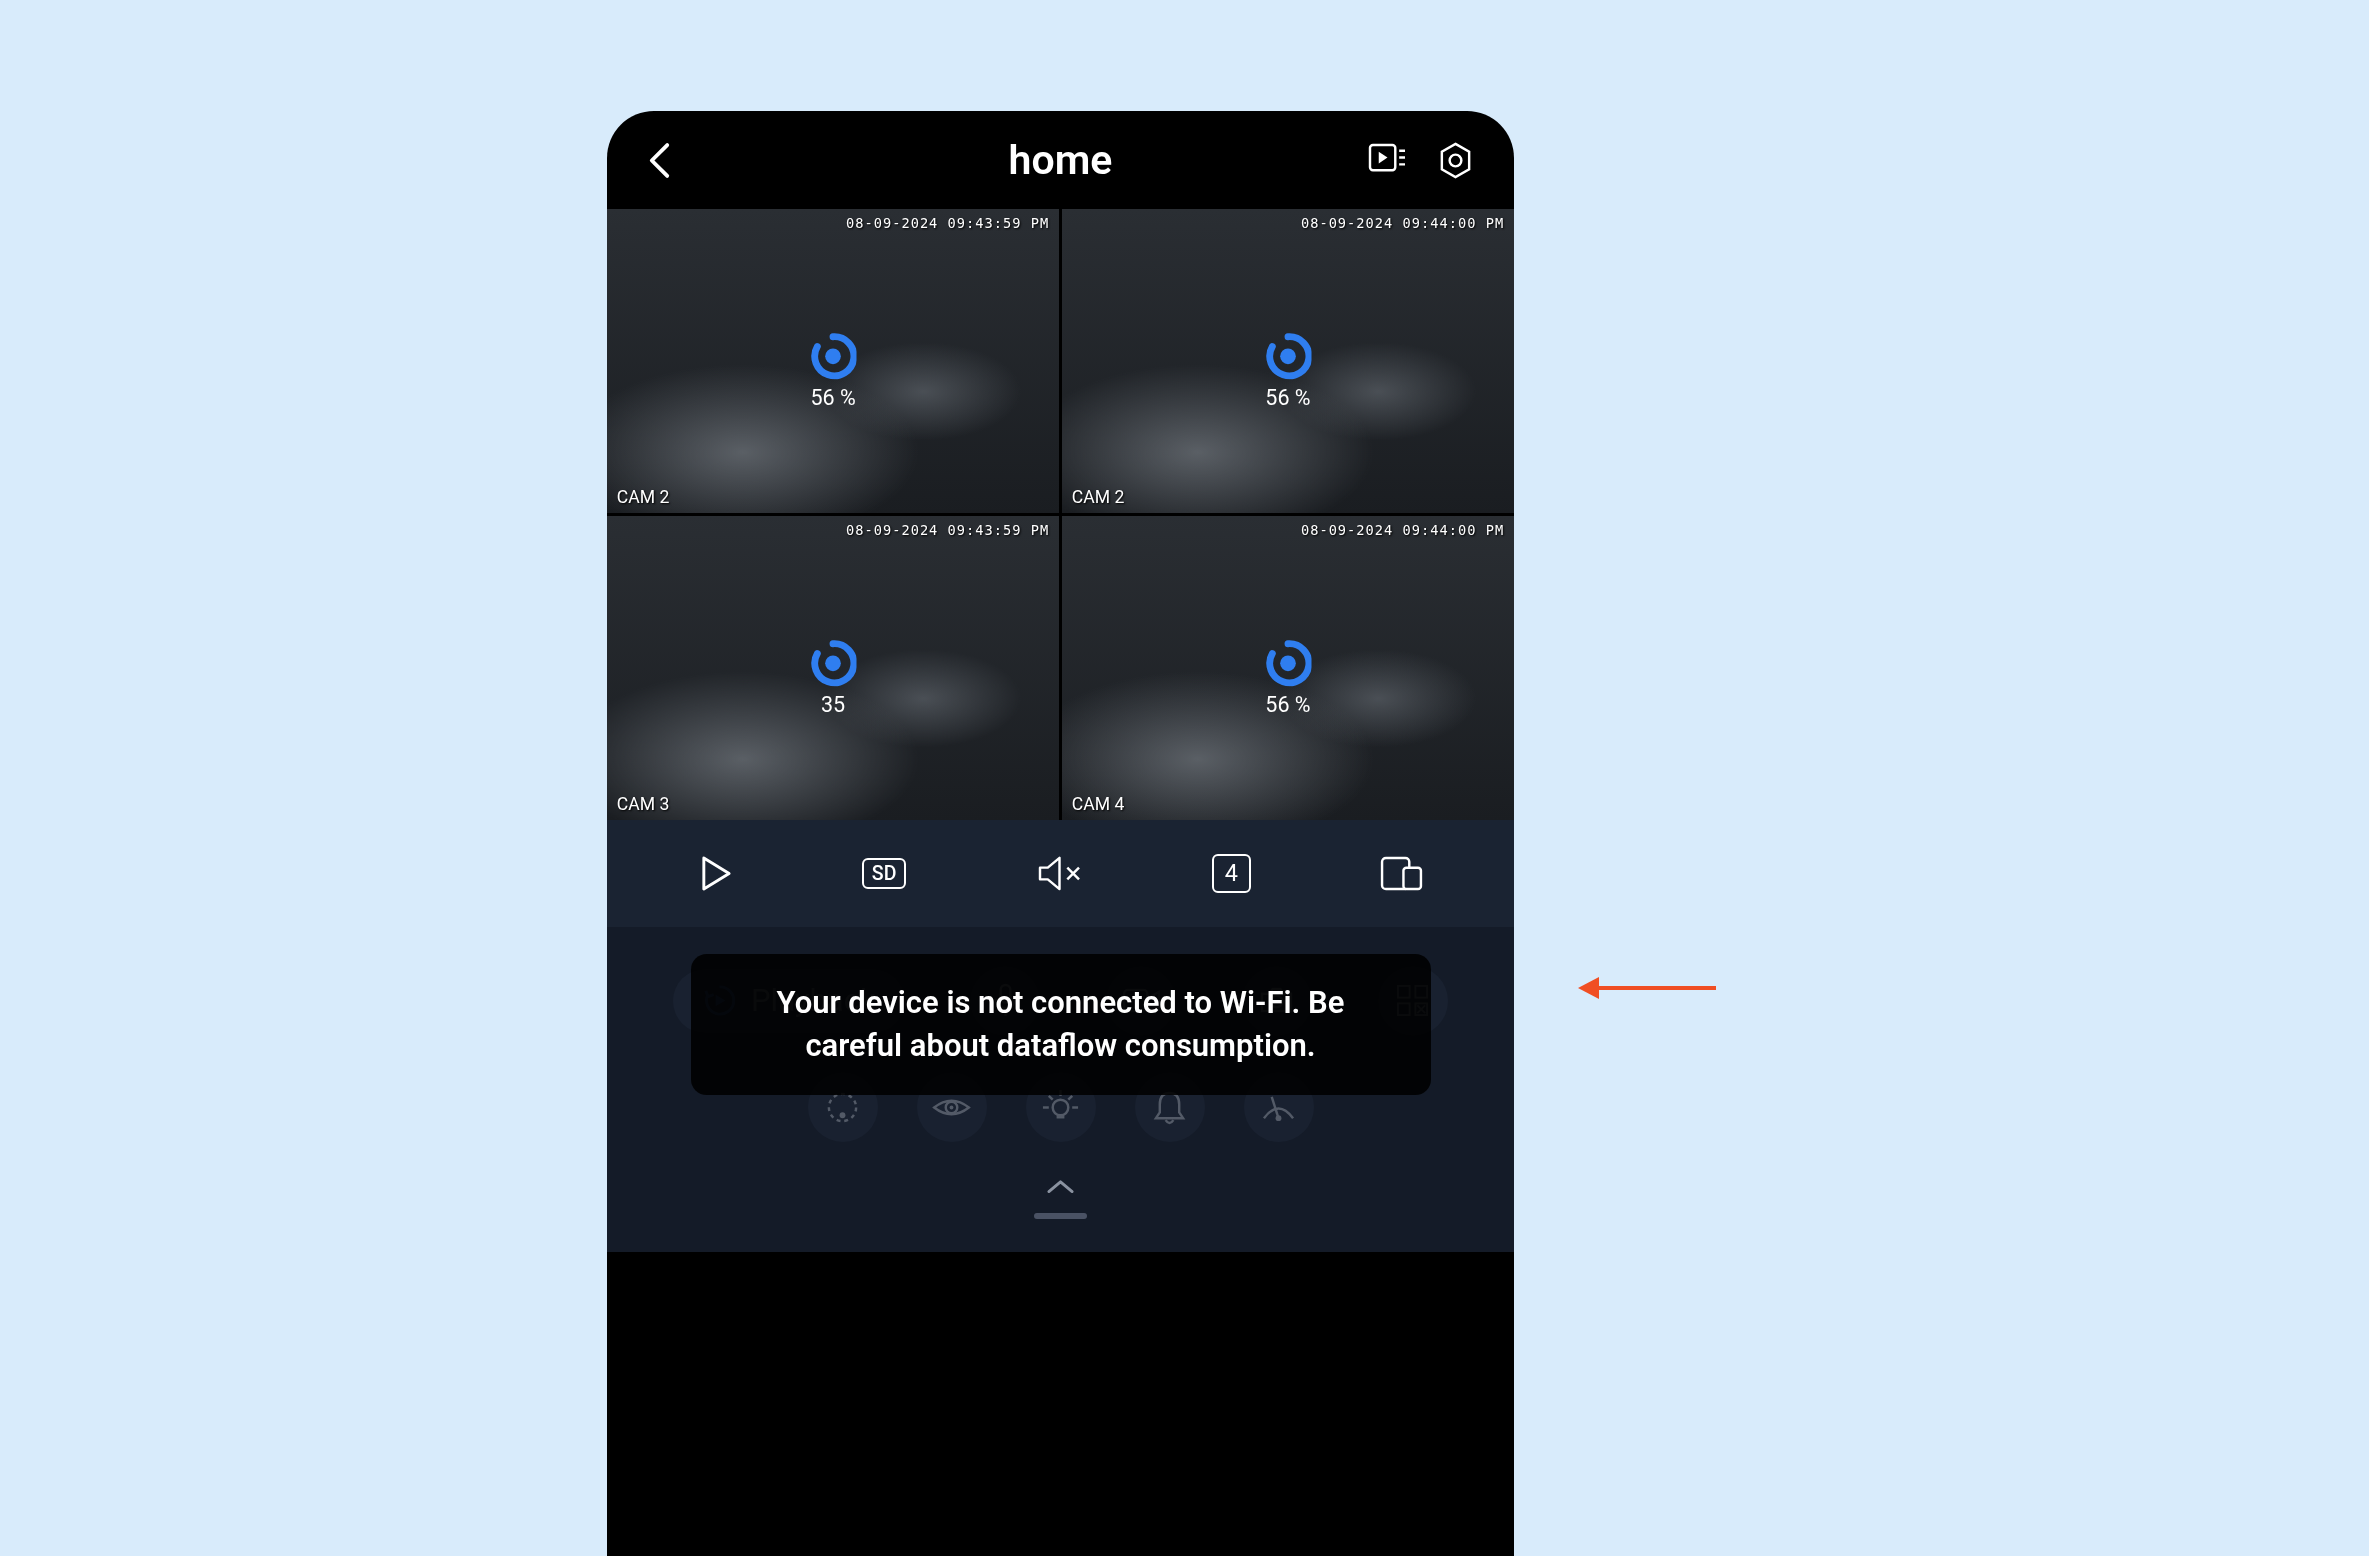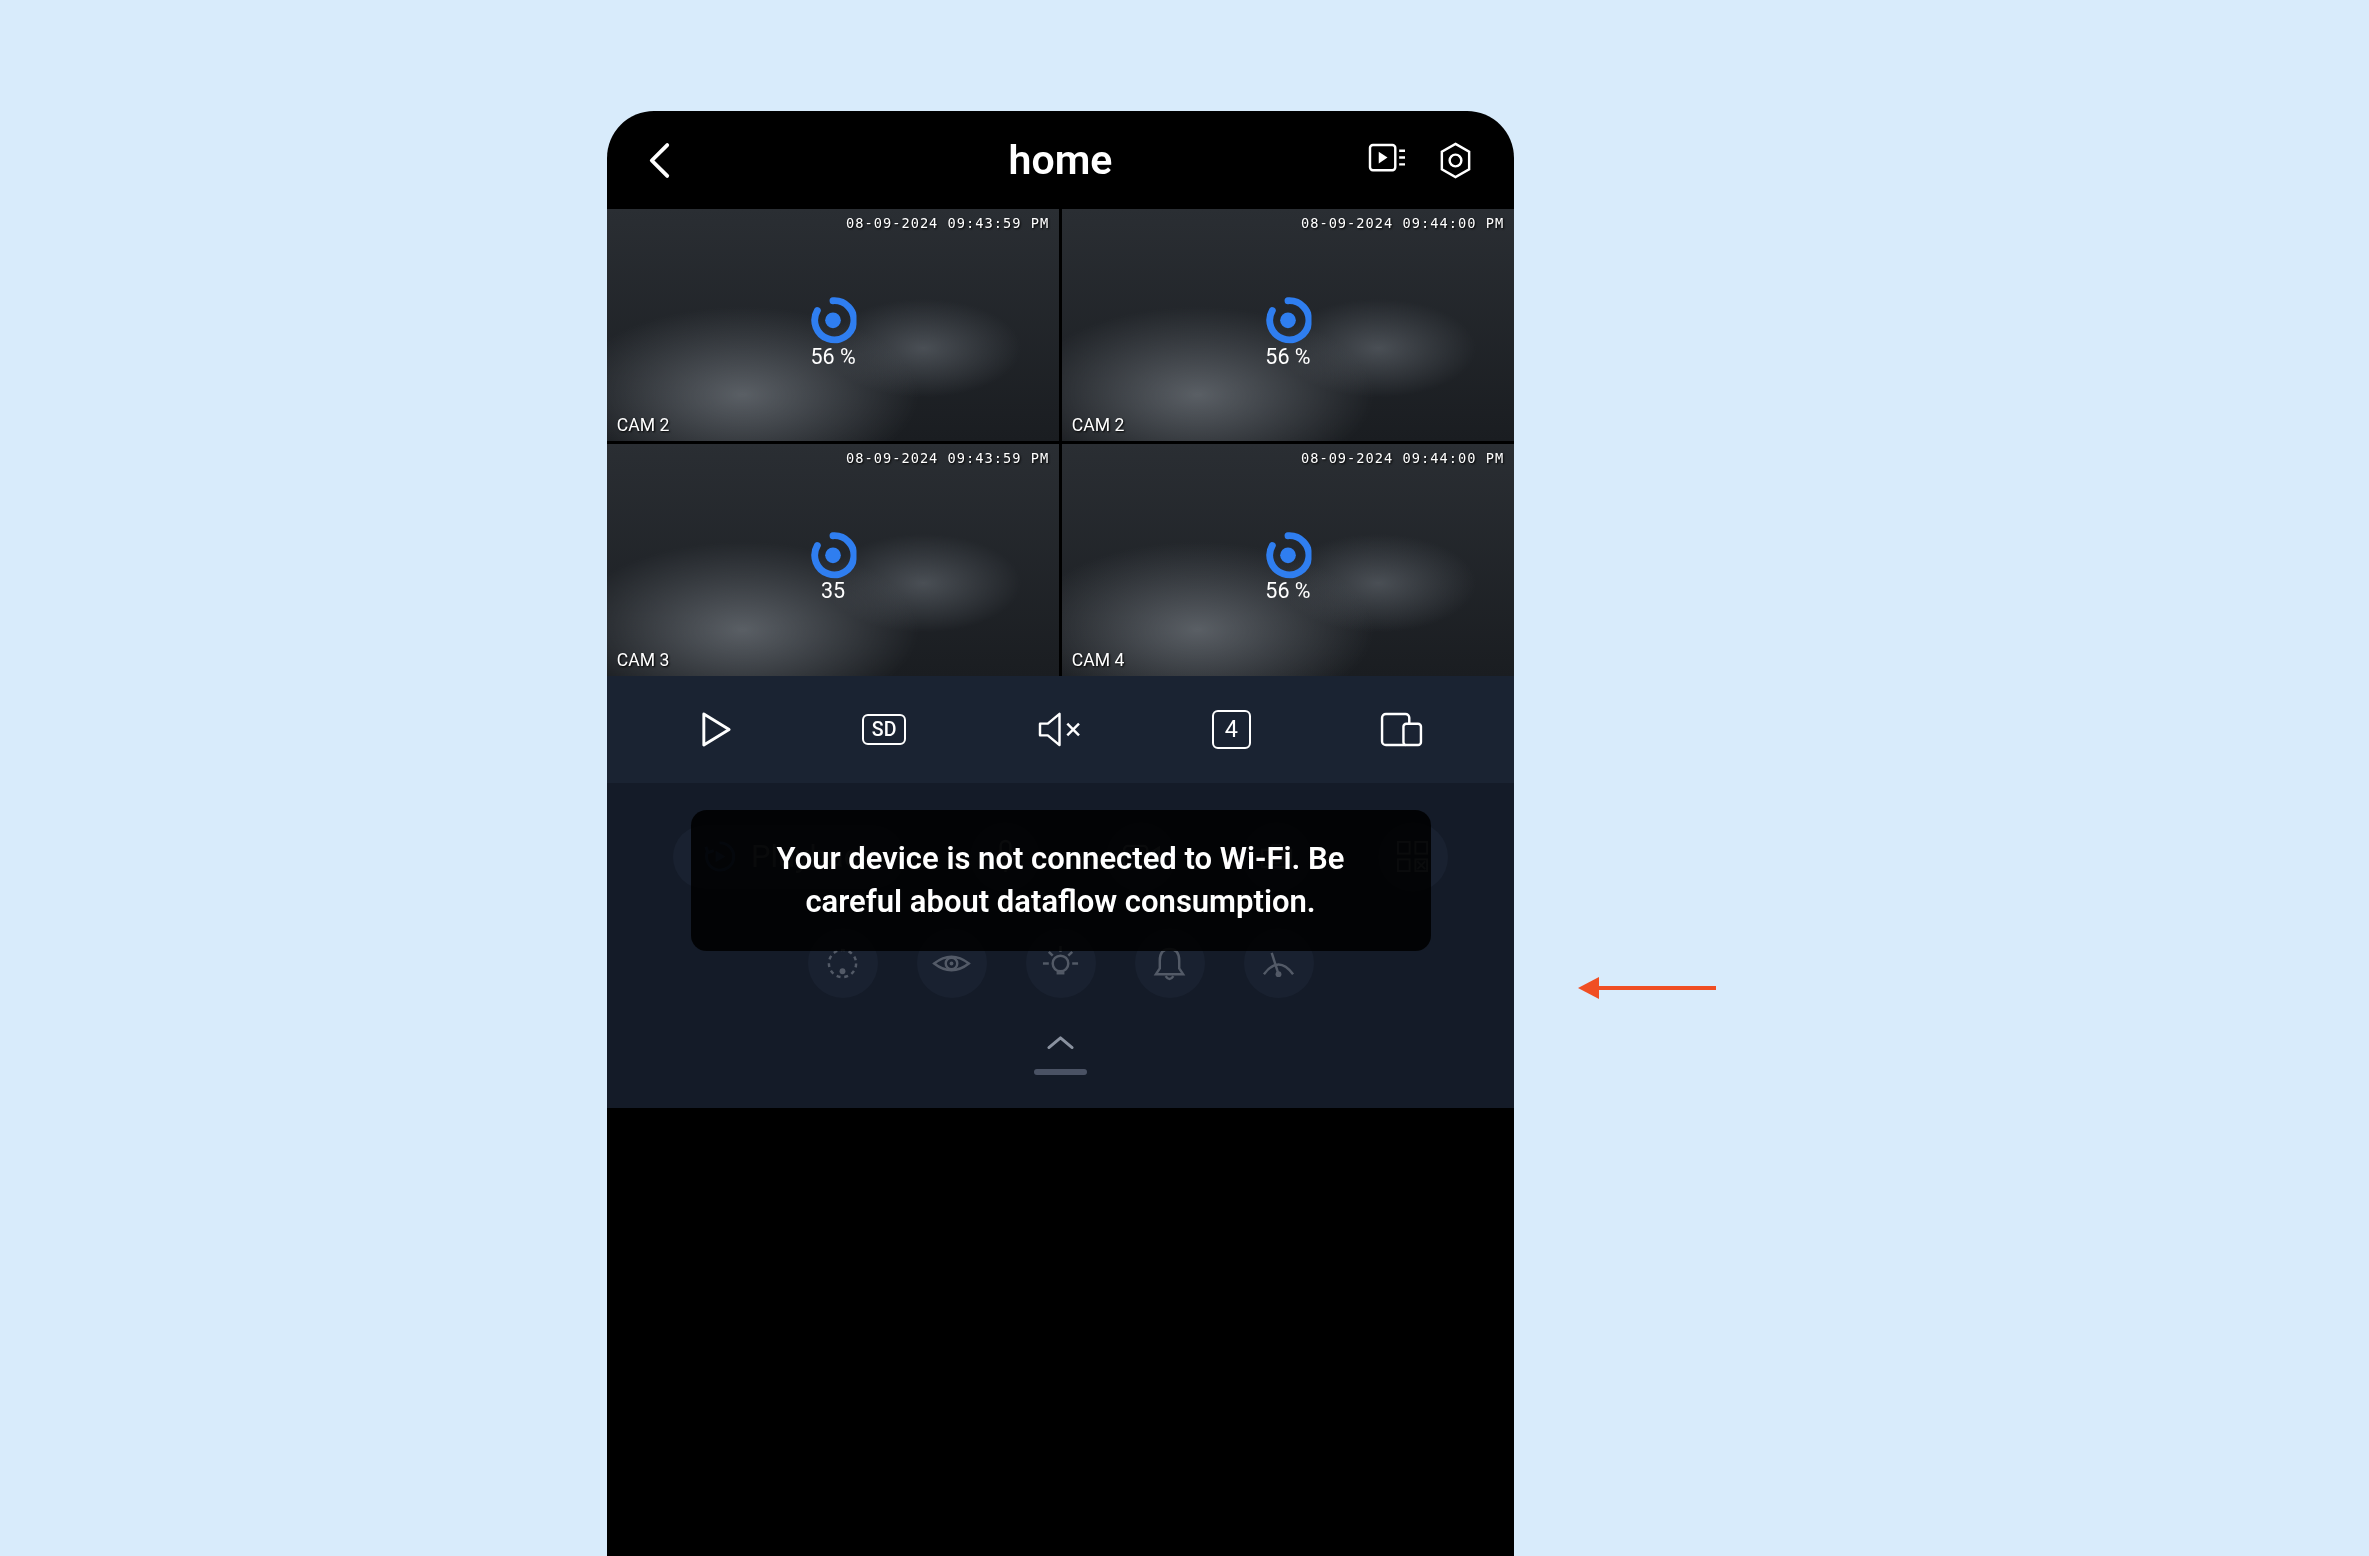--- a/index.html
+++ b/index.html
@@ -42,21 +42,21 @@
 
   .cam-grid {
     display: grid;
     grid-template-columns: 1fr 1fr;
     grid-template-rows: 1fr 1fr;
     gap: 2.9px;
     background: #000;
   }
   .cam {
     position: relative;
-    height: 232px;
+    height: 304px;
     background: linear-gradient(135deg, #3a3f45 0%, #1e2226 40%, #2a2e33 70%, #151719 100%);
     overflow: hidden;
   }
   .cam.selected { outline: 2px solid #3b82f6; outline-offset: -2px; }
   .cam-scene {
     position: absolute; inset: 0;
     background:
       radial-gradient(ellipse 293px 146px at 30% 80%, #5a5f65 0%, transparent 60%),
       radial-gradient(ellipse 195px 98px at 70% 60%, #4a4f55 0%, transparent 50%),
       linear-gradient(180deg, #2a2e33 0%, #1a1d21 100%);

